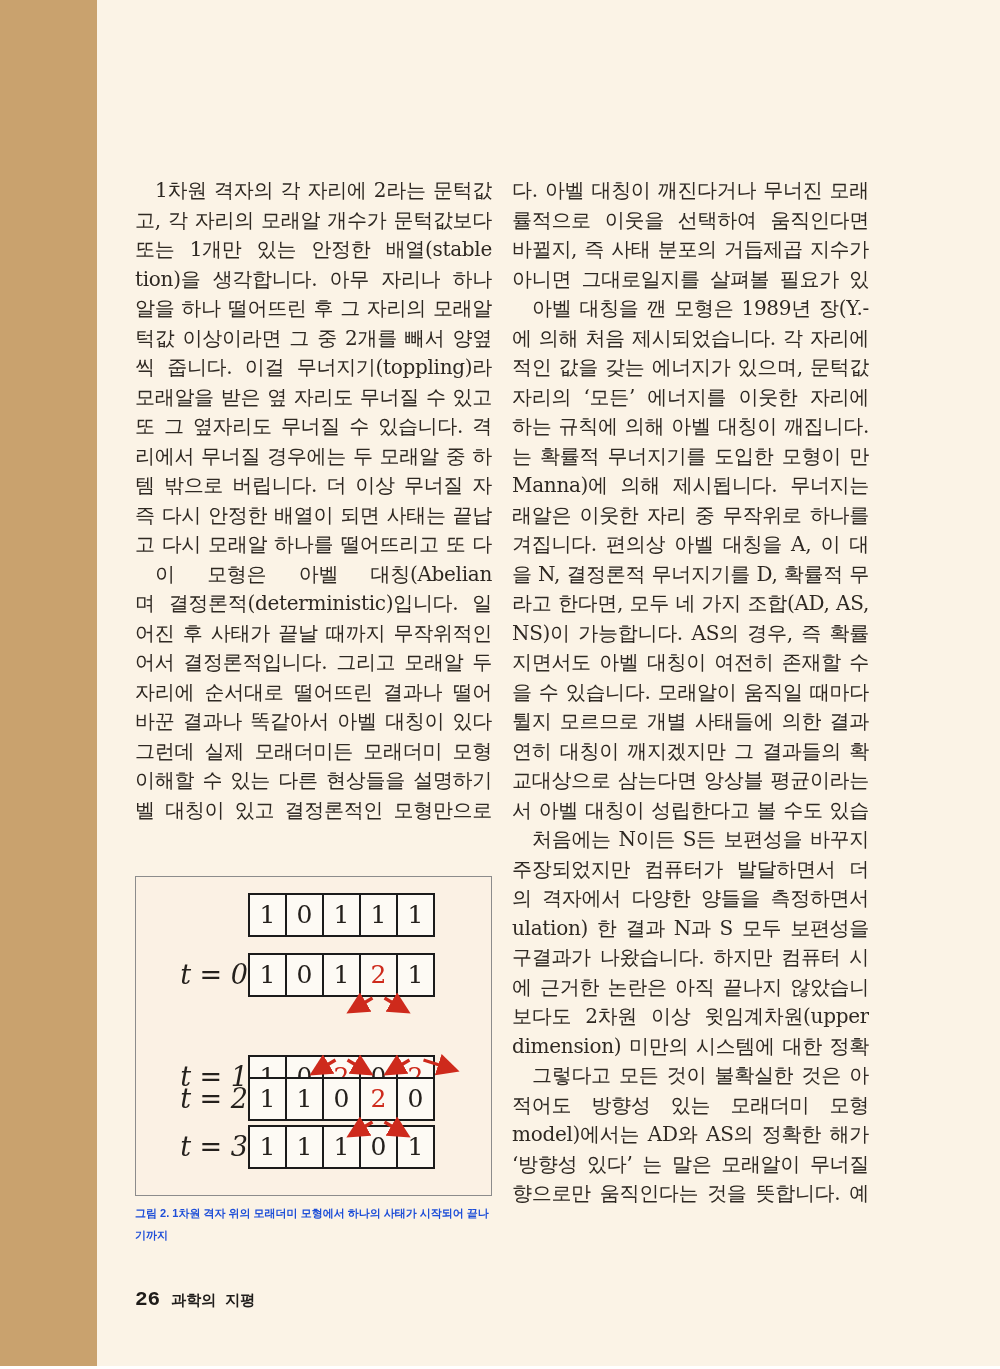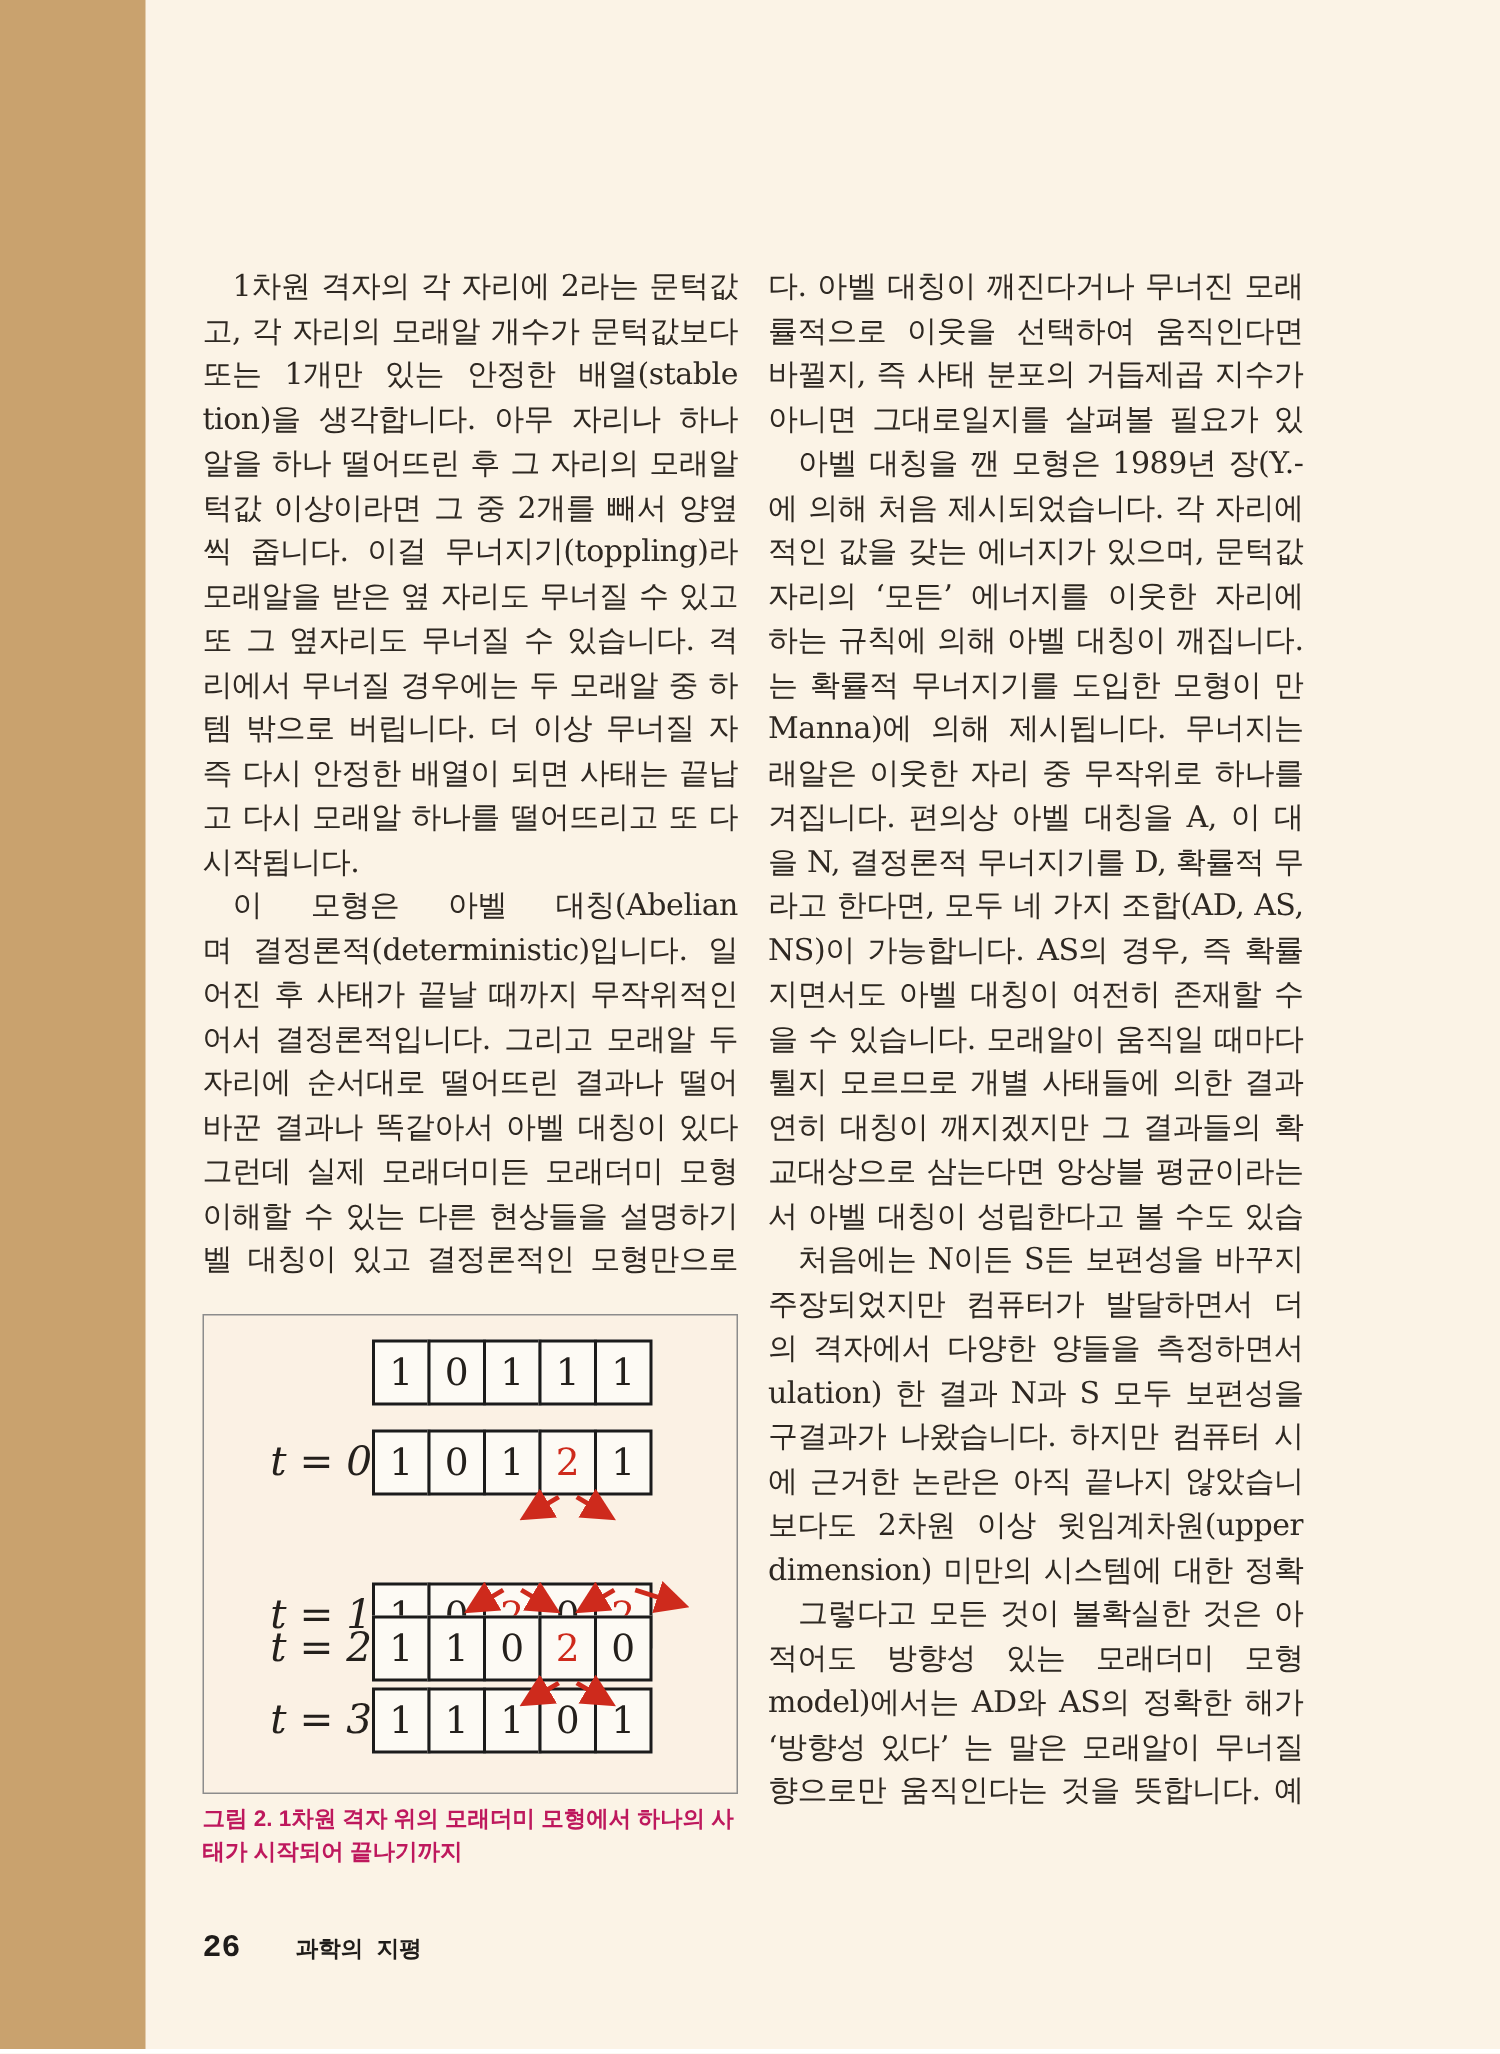--- a/index.html
+++ b/index.html
@@ -37,29 +37,29 @@
     width:35px;height:40px;border:2px solid #1b1b1b;background:#fdfaf4;
     font-size:25px;line-height:40px;text-align:center;color:#24201c;
   }
   .fcell + .fcell{margin-left:-2px;}
   .fcell.red{color:#ce2a1c;}
   #arrow-svg{position:absolute;left:0;top:0;pointer-events:none;}
 
   #caption{
     position:absolute;left:135px;top:1202px;width:362px;
     font-family:"Liberation Sans", sans-serif;font-weight:700;
-    font-size:15px;line-height:22px;color:#be185d;
+    font-size:11px;line-height:22px;color:#1d4ed8;
   }
   #footer{
     position:absolute;left:135px;top:1288px;
     font-family:Liberation Mono, monospace;font-weight:700;color:#1f1c1a;
     display:flex;align-items:baseline;gap:11px;
   }
   #footer .pagenum{font-size:21px;}
-  #footer .journal{font-size:15px;margin-left:26px;}
+  #footer .journal{font-size:15px;}
 </style>
 </head>
 <body>
 
 <div class="tan-bar"></div>
 <div class="bottom-strip"></div>
 
 <div id="col-left" class="column">
     <div class="line indent">1차원 격자의 각 자리에 2라는 문턱값을 지정하</div>
     <div class="line">고, 각 자리의 모래알 개수가 문턱값보다 작은, 즉 0</div>
@@ -67,21 +67,20 @@
     <div class="line">tion)을 생각합니다. 아무 자리나 하나 골라서 모래</div>
     <div class="line">알을 하나 떨어뜨린 후 그 자리의 모래알 개수가 문</div>
     <div class="line">턱값 이상이라면 그 중 2개를 빼서 양옆 자리에 하나</div>
     <div class="line">씩 줍니다. 이걸 무너지기(toppling)라고 합니다.</div>
     <div class="line">모래알을 받은 옆 자리도 무너질 수 있고 이로 인해</div>
     <div class="line">또 그 옆자리도 무너질 수 있습니다. 격자의 양 끝 자</div>
     <div class="line">리에서 무너질 경우에는 두 모래알 중 하나를 시스</div>
     <div class="line">템 밖으로 버립니다. 더 이상 무너질 자리가 없으면,</div>
     <div class="line">즉 다시 안정한 배열이 되면 사태는 끝납니다. 그리</div>
     <div class="line">고 다시 모래알 하나를 떨어뜨리고 또 다른 사태가</div>
-    <div class="line para-end">시작됩니다.</div>
     <div class="line indent">이 모형은 아벨 대칭(Abelian symmetry)이 있으</div>
     <div class="line">며 결정론적(deterministic)입니다. 일단 모래알이 떨</div>
     <div class="line">어진 후 사태가 끝날 때까지 무작위적인 요인이 없</div>
     <div class="line">어서 결정론적입니다. 그리고 모래알 두 개를 두</div>
     <div class="line">자리에 순서대로 떨어뜨린 결과나 떨어뜨린 순서를</div>
     <div class="line">바꾼 결과나 똑같아서 아벨 대칭이 있다고 합니다.</div>
     <div class="line">그런데 실제 모래더미든 모래더미 모형으로 본떠서</div>
     <div class="line">이해할 수 있는 다른 현상들을 설명하기 위해서는 아</div>
     <div class="line">벨 대칭이 있고 결정론적인 모형만으로는 부족합니</div>
   </div>

